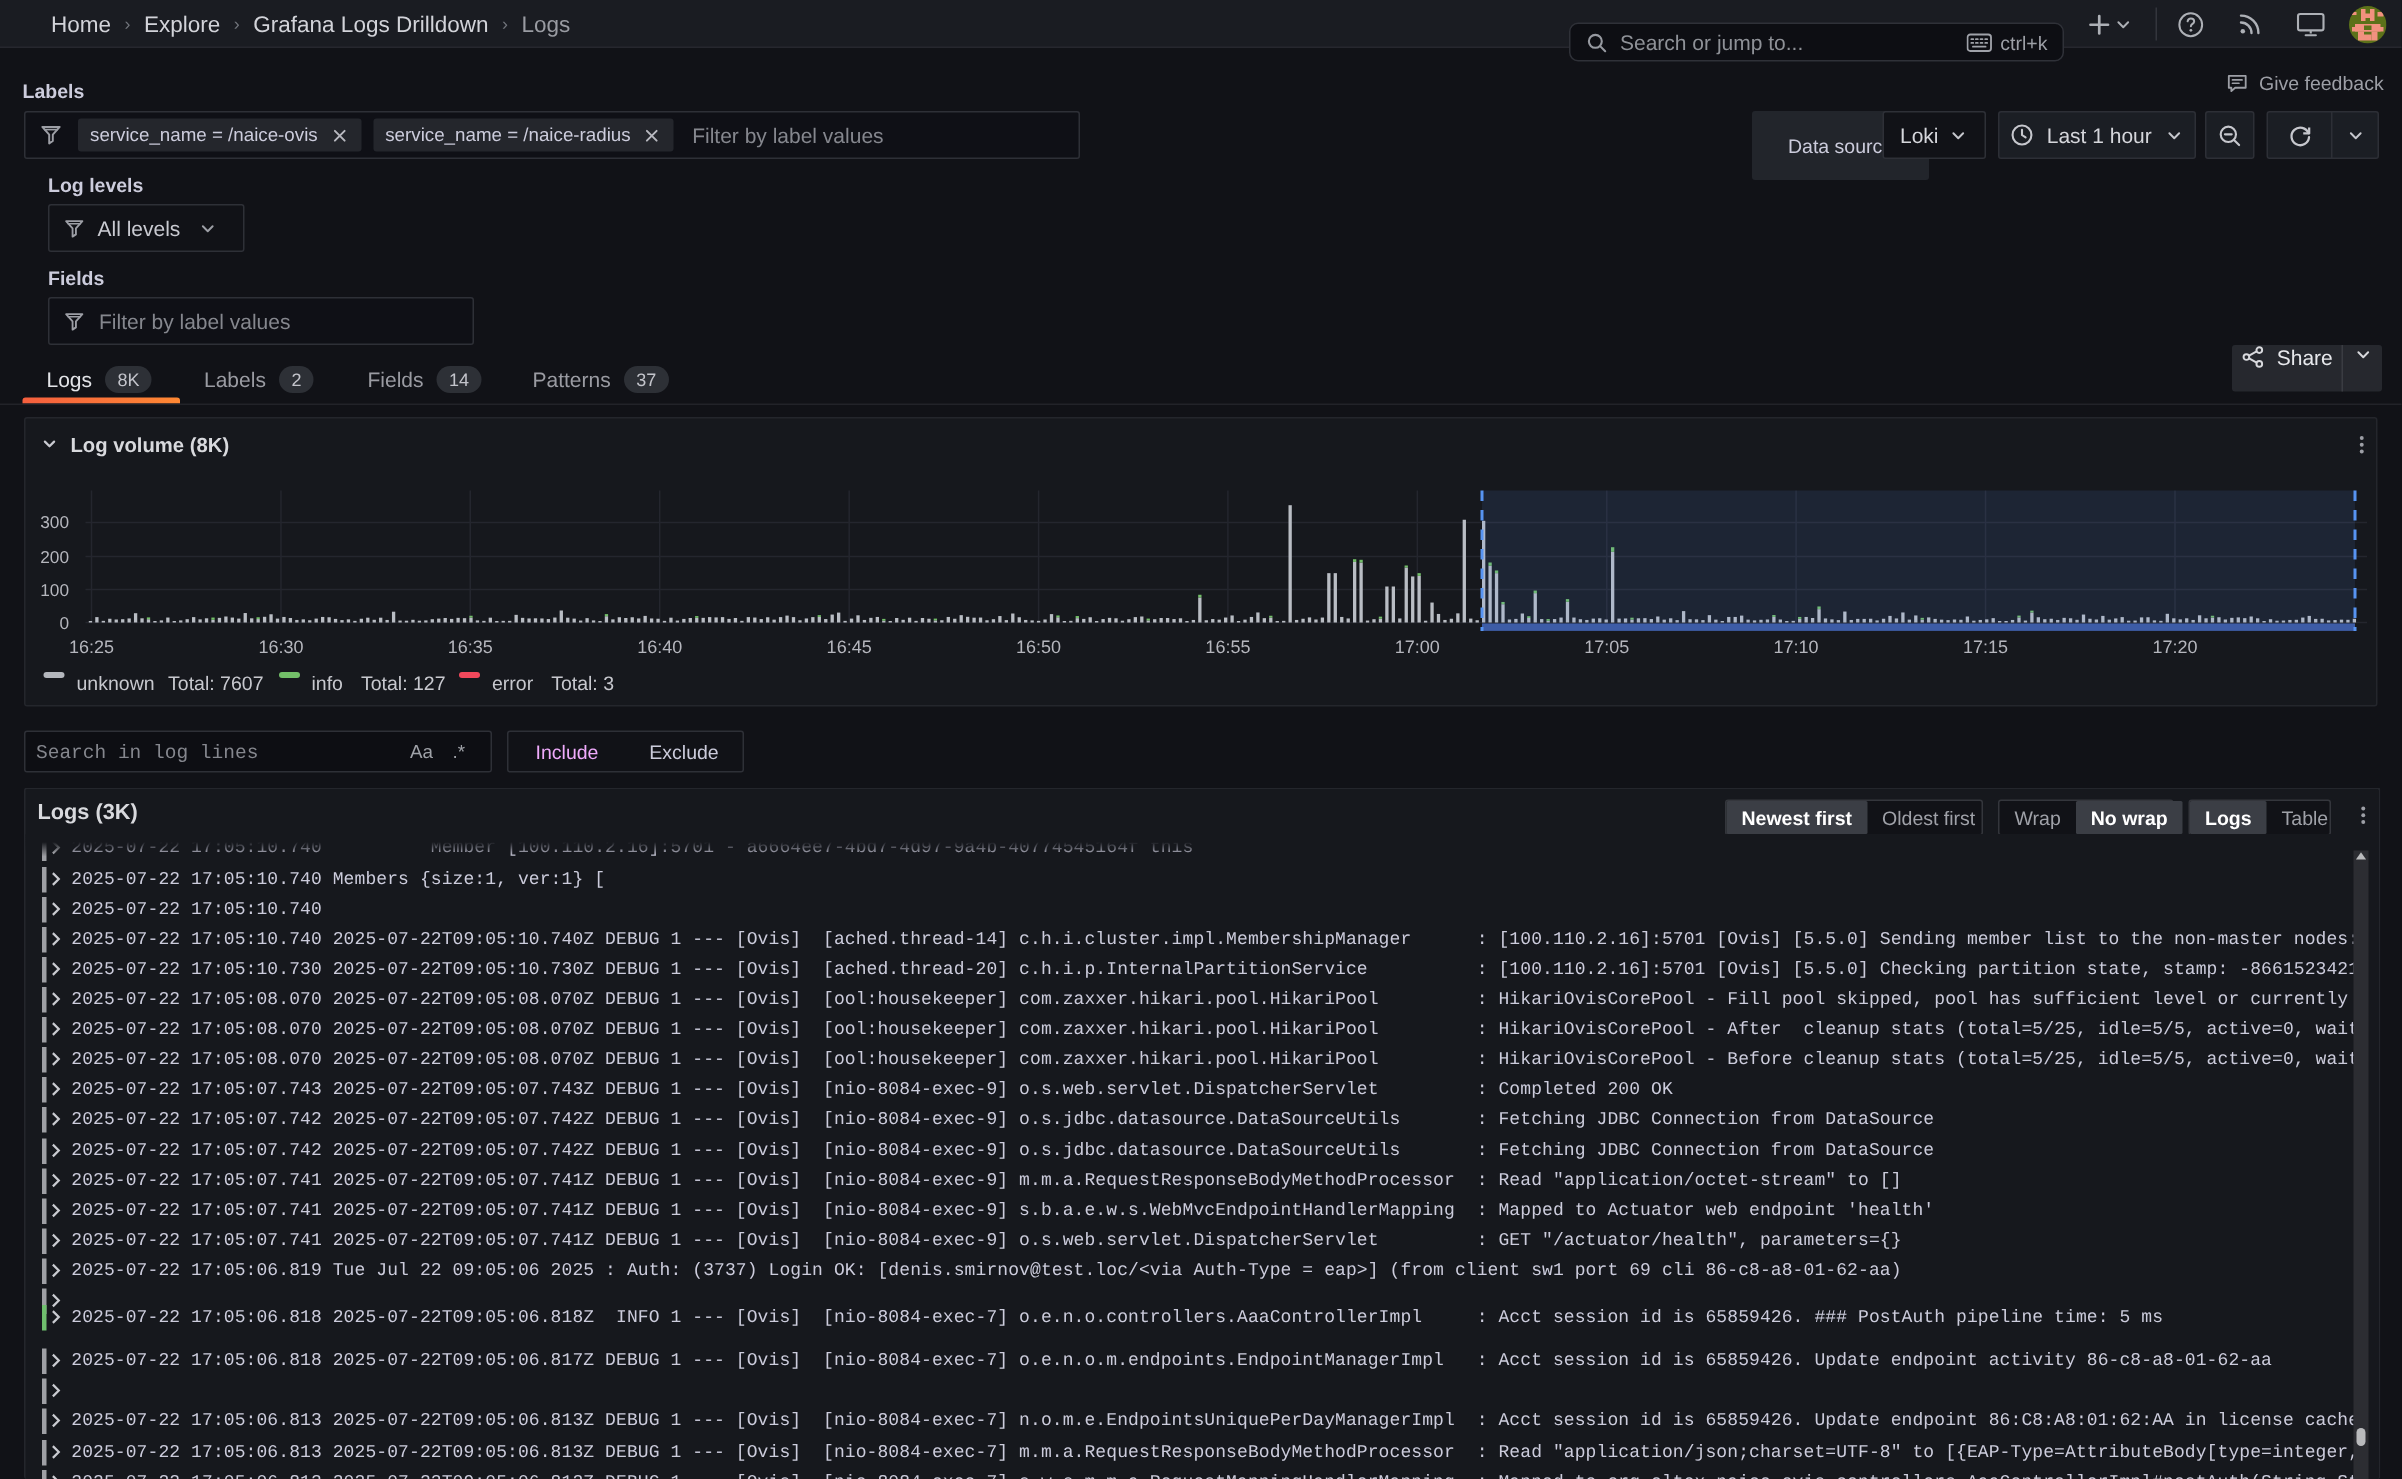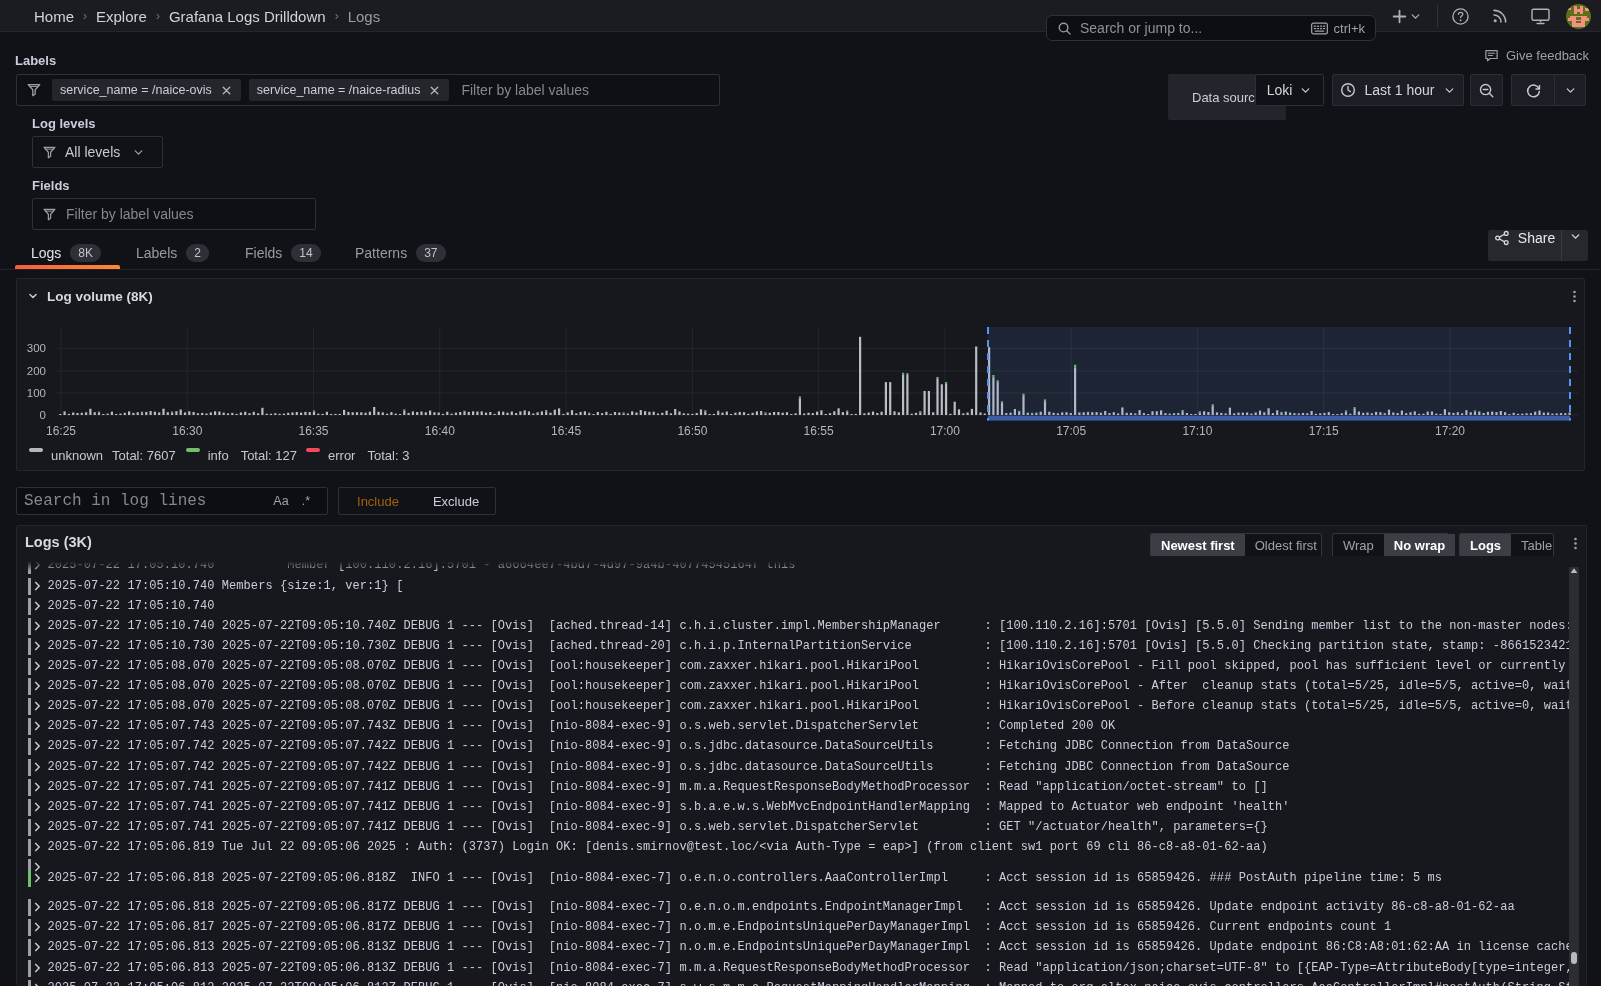--- a/index.html
+++ b/index.html
@@ -685,29 +685,29 @@
     <span style="margin-left:9px">Total: 7607</span>
   <span style="width:14px;height:4px;border-radius:2px;background:#73bf69;margin-left:10px"></span>
     <span style="margin-left:8px">info</span>
     <span style="margin-left:12px">Total: 127</span>
   <span style="width:14px;height:4px;border-radius:2px;background:#f2495c;margin-left:9px"></span>
     <span style="margin-left:8px">error</span>
     <span style="margin-left:12px">Total: 3</span>
 </div>
 
 <div class="inputbox" style="left:16px;top:487px;width:312px;height:28px;background:#0d0e13;padding:0 6px 0 7px">
-  <span class="ph" style="font-family:'Liberation Mono',monospace;font-size:16px">Search in log lines</span>
+  <span class="ph" style="font-family:'Liberation Mono',monospace;font-size:13px">Search in log lines</span>
   <span style="flex:1"></span>
   <span style="color:#9fa2a8;font-size:12.5px">Aa</span>
     <span style="width:13px"></span>
     <span style="color:#9fa2a8;font-size:12.5px">.*</span>
     <span style="width:11px"></span>
 </div>
 <div class="abs" style="left:338px;top:487px;width:158px;height:28px;border:1px solid #2e3037;border-radius:2px;display:flex;align-items:center">
-  <span style="flex:1;text-align:center;font-size:13px;font-weight:500;color:#a16207">Include</span>
+  <span style="flex:1;text-align:center;font-size:13px;font-weight:500;color:#f0abfc">Include</span>
   <span style="flex:1;text-align:center;font-size:13px;font-weight:500;color:#ccccdc">Exclude</span>
 </div>
 
 <div class="panel" style="left:16px;top:525px;width:1571px;height:461px;border-bottom:none"></div>
 <div class="abs" style="left:25px;top:534px;font-size:14.5px;font-weight:700;color:#d8d9dd">Logs (3K)</div>
 
 <div class="rgroup" style="left:1150px;width:172px">
     <span class="on">Newest first</span>
     <span>Oldest first</span>
   </div>
@@ -851,21 +851,20 @@
       <svg class="rchev" viewBox="0 0 16 16">
         <path d="M6 3.5 L10.5 8 L6 12.5" fill="none" stroke="#c9cad0" stroke-width="1.7"></path>
       </svg>
       <pre>2025-07-22 17:05:06.818 2025-07-22T09:05:06.817Z DEBUG 1 --- [Ovis]  [nio-8084-exec-7] o.e.n.o.m.endpoints.EndpointManagerImpl   : Acct session id is 65859426. Update endpoint activity 86-c8-a8-01-62-aa</pre>
     </div>
 <div class="lr" style="top:361.3px">
       <i class="lvl" style="background:#9e9fa4"></i>
       <svg class="rchev" viewBox="0 0 16 16">
         <path d="M6 3.5 L10.5 8 L6 12.5" fill="none" stroke="#c9cad0" stroke-width="1.7"></path>
       </svg>
-      <pre>2025-07-22 17:05:06.817 2025-07-22T09:05:06.817Z DEBUG 1 --- [Ovis]  [nio-8084-exec-7] n.o.m.e.EndpointsUniquePerDayManagerImpl  : Acct session id is 65859426. Current endpoints count 1</pre>
     </div>
 <div class="lr" style="top:381.4px">
       <i class="lvl" style="background:#9e9fa4"></i>
       <svg class="rchev" viewBox="0 0 16 16">
         <path d="M6 3.5 L10.5 8 L6 12.5" fill="none" stroke="#c9cad0" stroke-width="1.7"></path>
       </svg>
       <pre>2025-07-22 17:05:06.813 2025-07-22T09:05:06.813Z DEBUG 1 --- [Ovis]  [nio-8084-exec-7] n.o.m.e.EndpointsUniquePerDayManagerImpl  : Acct session id is 65859426. Update endpoint 86:C8:A8:01:62:AA in license cache</pre>
     </div>
 <div class="lr" style="top:401.5px">
       <i class="lvl" style="background:#9e9fa4"></i>

